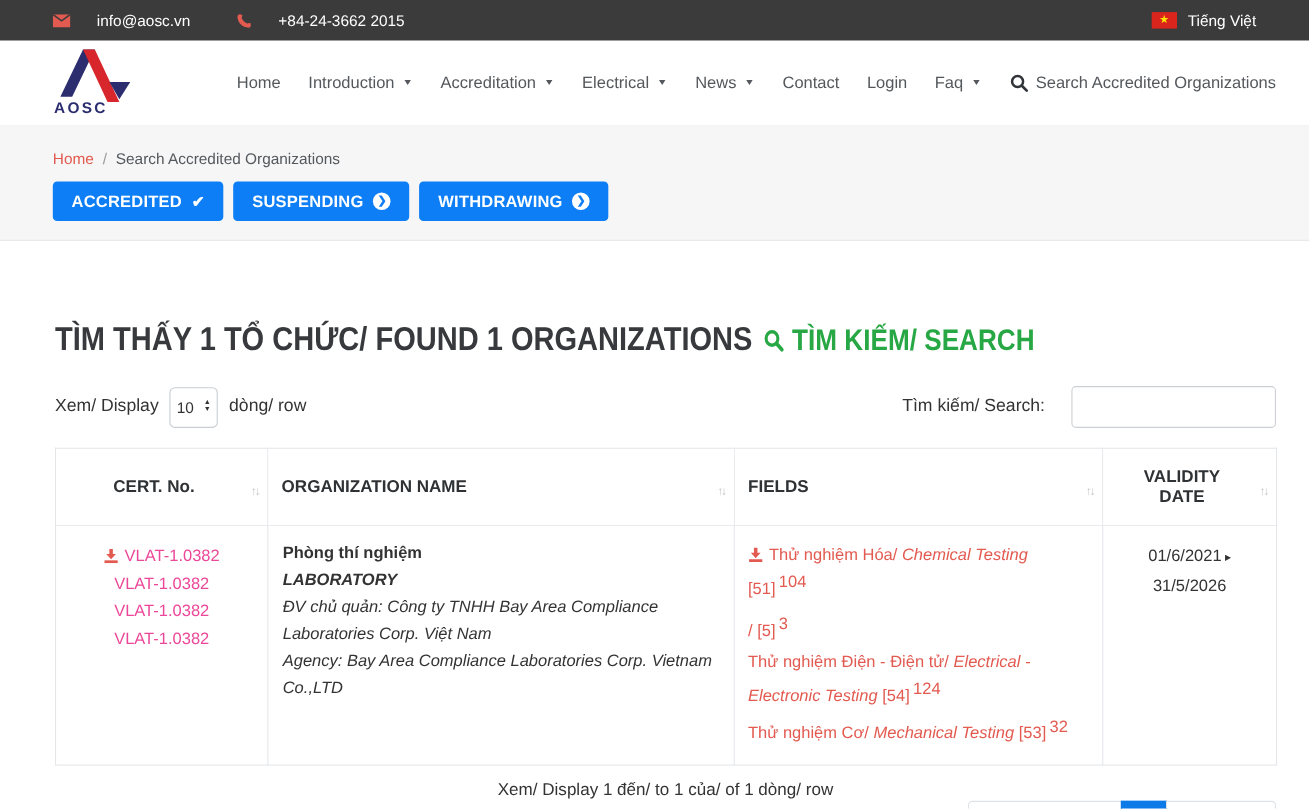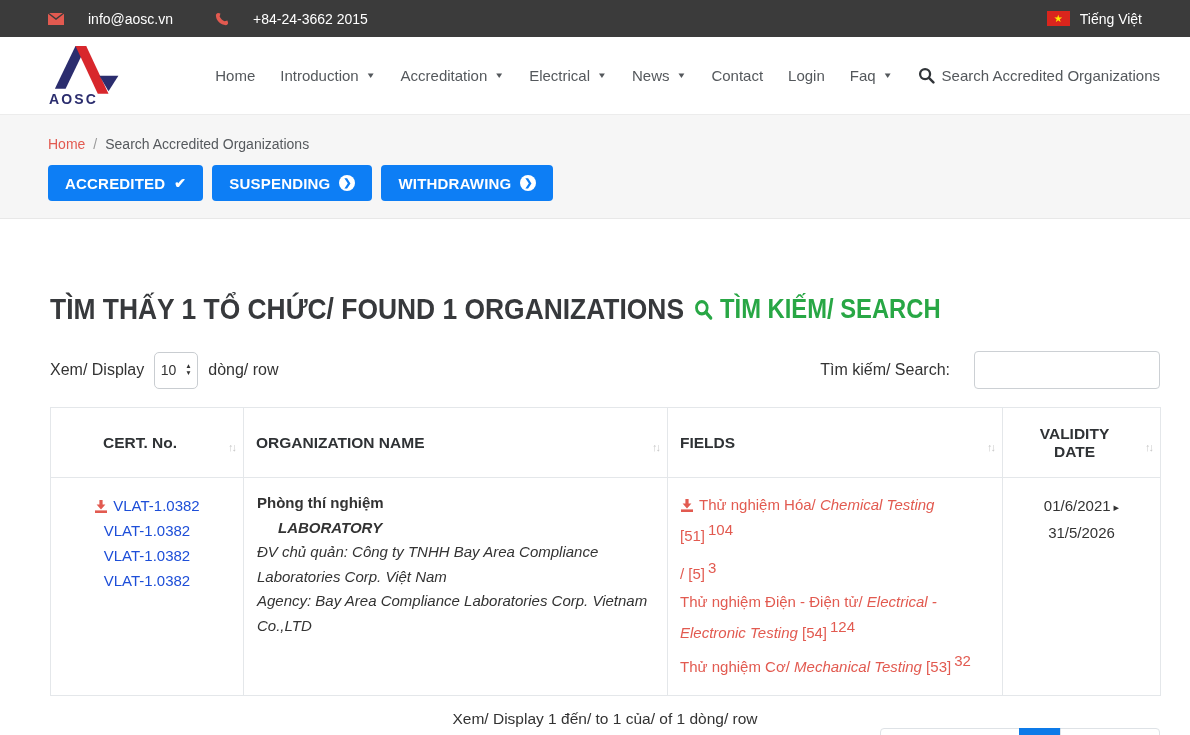--- a/index.html
+++ b/index.html
@@ -51,26 +51,26 @@
   th.c { text-align:center; }
   .sort { position:absolute; right:8px; bottom:24px; font-size:11px; color:#c8c8c8; letter-spacing:-2px; }
   th.th-validity .sort { bottom:24px; }
   td { vertical-align:top; padding:13px 12px; font-size:15px; color:#333; }
   .col-cert { width:193px; }
   .col-org  { width:424px; }
   .col-fields { width:335px; }
   .col-validity { width:158px; }
 
   td.cert { text-align:center; line-height:25px; padding-top:15px; }
-  td.cert a { color:#1d4ed8; text-decoration:none; cursor:pointer; }
+  td.cert a { color:#ec4899; text-decoration:none; cursor:pointer; }
   .dl { vertical-align:-2px; margin-right:5px; }
 
   td.org { line-height:24.5px; padding-left:13px; padding-top:13px; }
   .org-vi { font-weight:700; }
-  .org-en { font-weight:700; font-style:italic;margin-left:21px; }
+  .org-en { font-weight:700; font-style:italic; }
   .org-agency { font-style:italic; }
 
   td.fields { color:#e25a50; line-height:25px; padding-top:14px; }
   td.fields a { color:#e25a50; text-decoration:none; cursor:pointer; }
   .field-line { margin-bottom:3px; }
   .field-line.gap { margin-top:7px; }
   .f-en { font-style:italic; }
   sup.cnt { font-size:15px; margin-left:3px; }
 
   td.validity { text-align:center; line-height:25px; padding-top:15px; }

